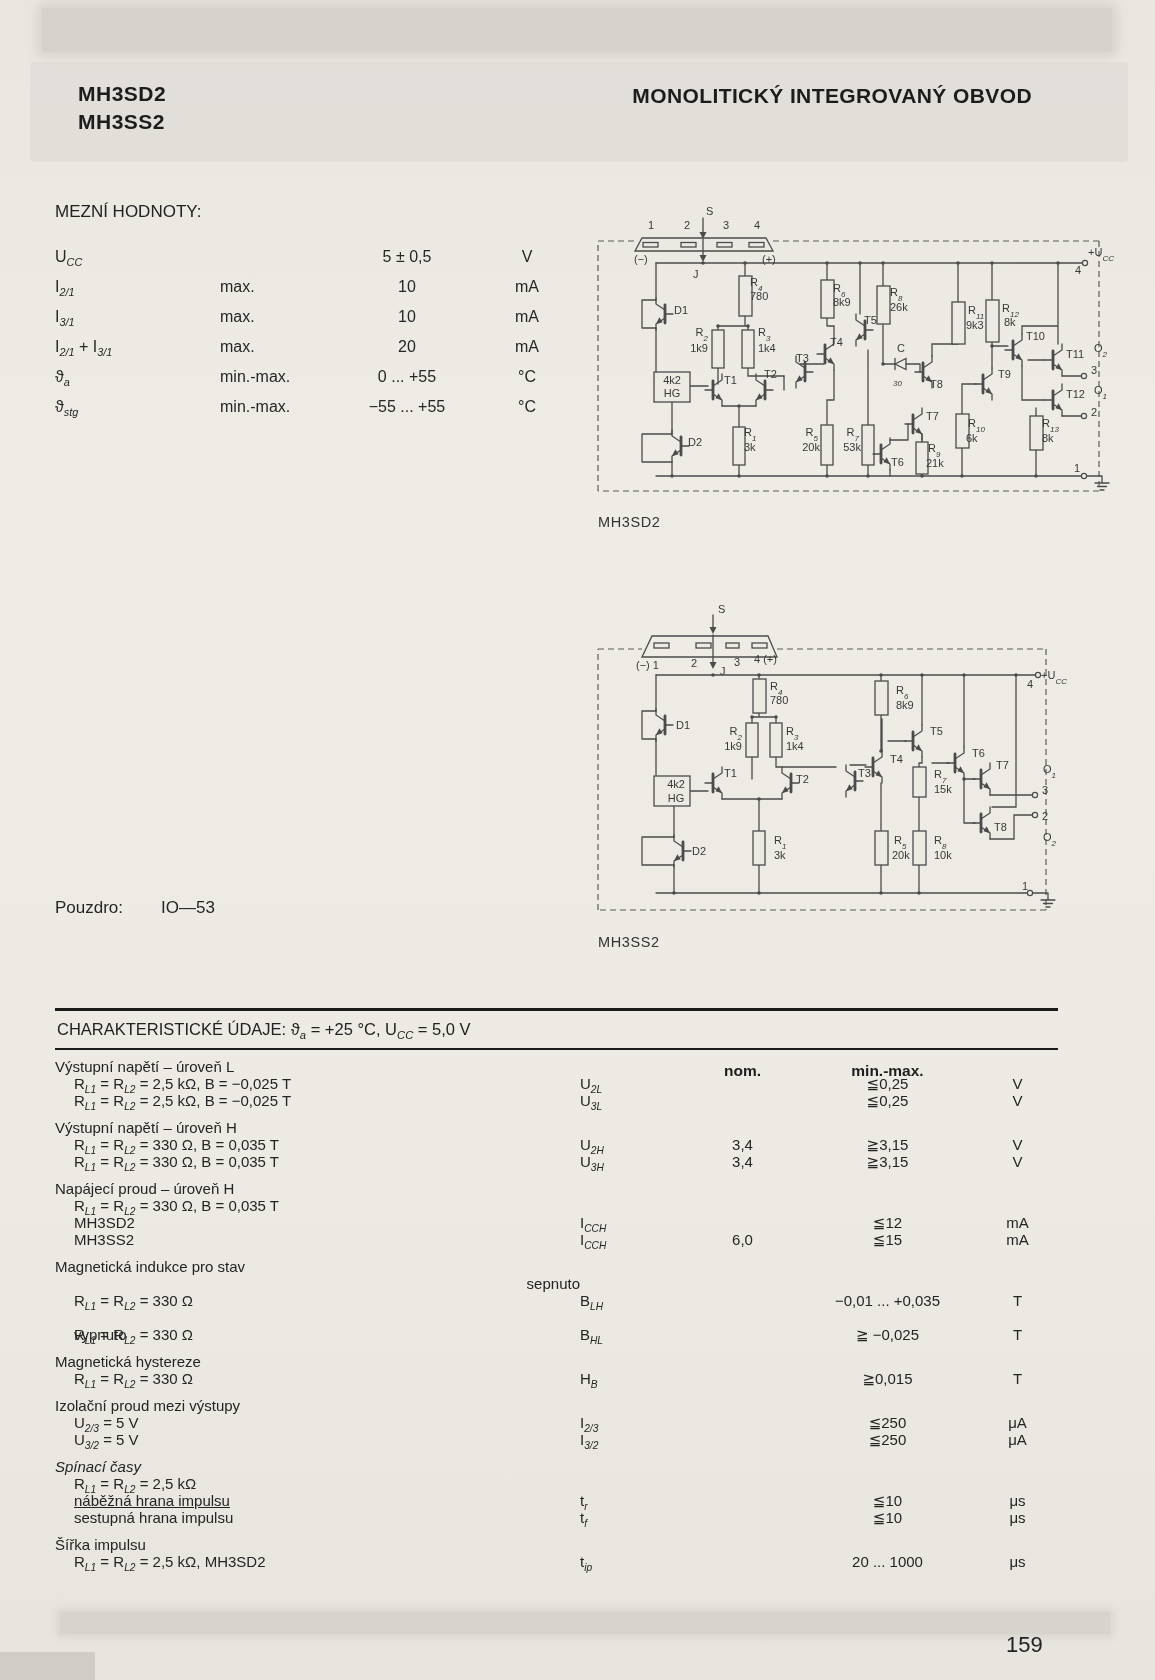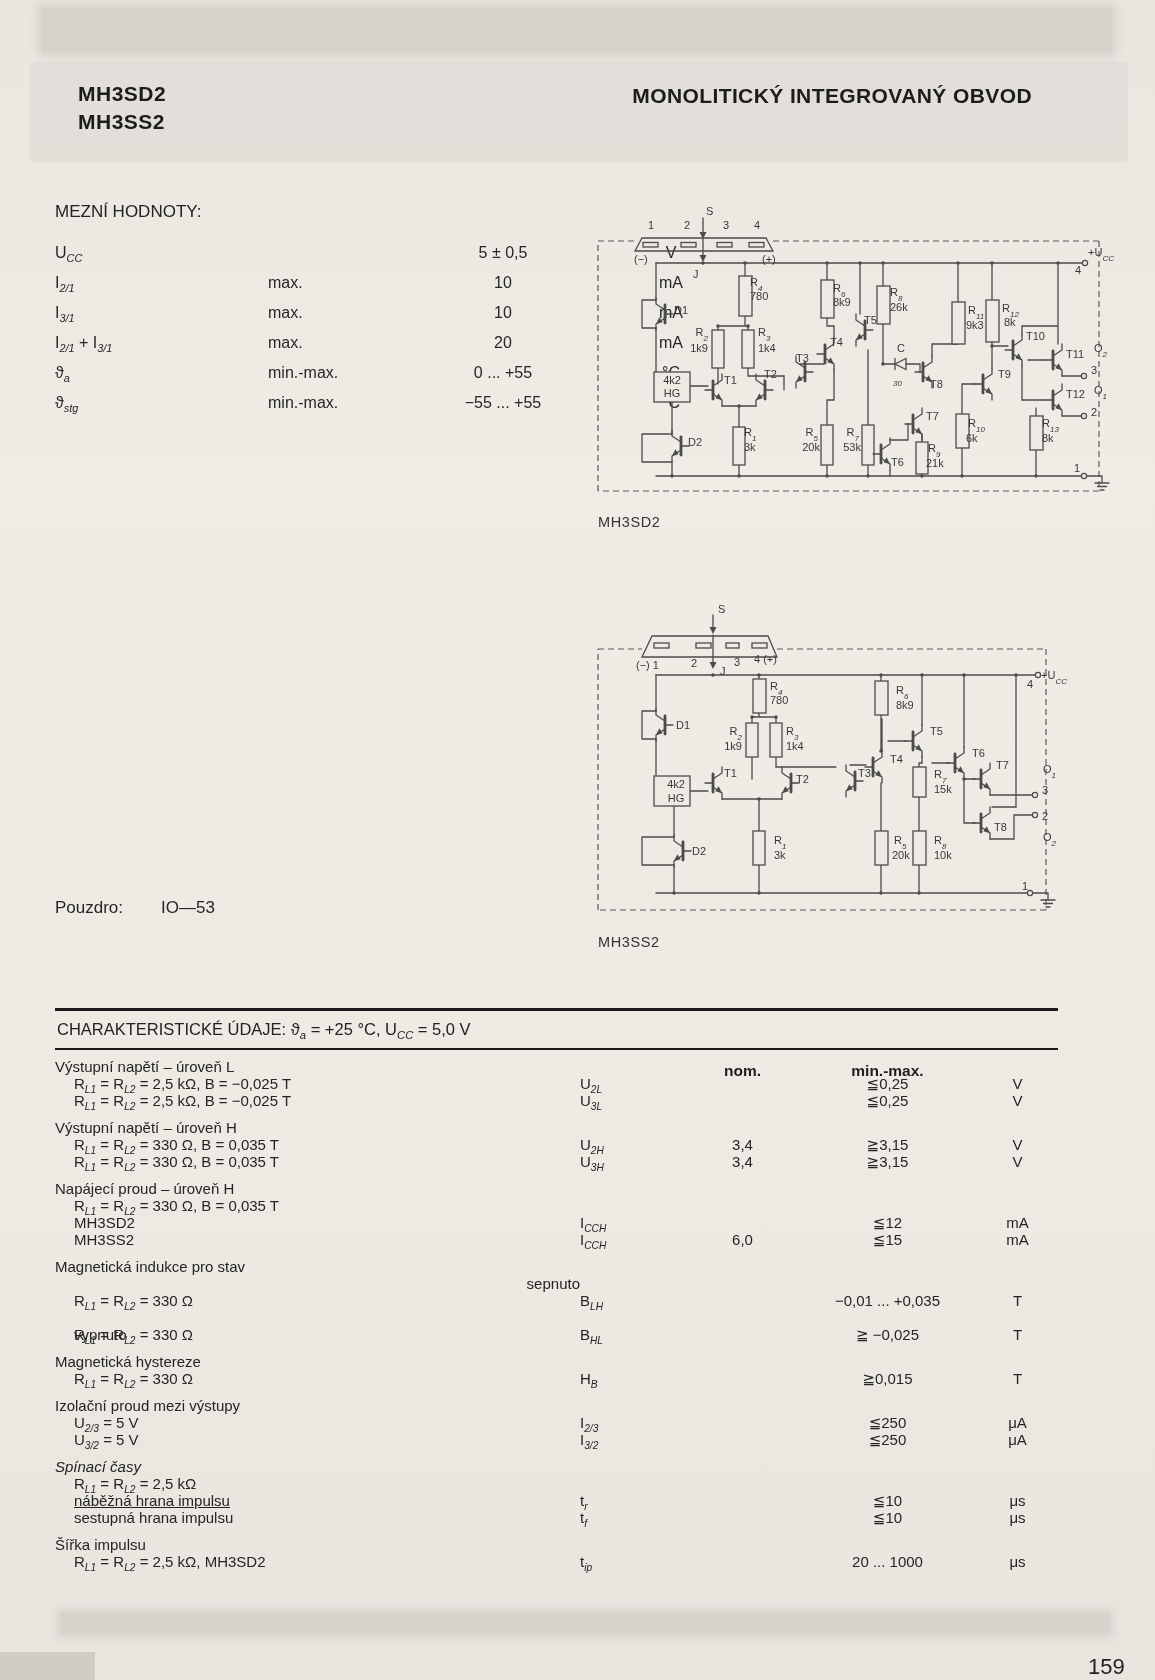--- a/index.html
+++ b/index.html
@@ -14,21 +14,21 @@
                background:#dcd9d3;opacity:.6;border-radius:4px;}
   .band-bottom{left:60px;top:1612px;width:1050px;height:22px;opacity:.75;
                box-shadow:0 0 8px 4px rgba(200,197,191,.6);}
   .corner-gray{left:0;top:1652px;width:95px;height:28px;background:#d0cdc7;}
   .partnos{position:absolute;left:78px;top:80px;font-size:21px;font-weight:bold;
            letter-spacing:.5px;line-height:28px;color:#1c1c1c;}
   .maintitle{position:absolute;left:290px;top:82px;width:742px;text-align:right;
              font-size:21px;font-weight:bold;letter-spacing:.4px;line-height:27px;color:#1c1c1c;}
   .ltitle{position:absolute;left:55px;top:202px;font-size:17px;color:#222;}
   .limits{position:absolute;left:55px;top:238px;width:580px;font-size:16px;}
-  .lrow{display:grid;grid-template-columns:165px 112px 150px 90px;height:30px;line-height:30px;gap:48px;}
+  .lrow{display:grid;grid-template-columns:165px 112px 150px 90px;height:30px;line-height:38px;}
   .l-v,.l-u{text-align:center;}
   sub{font-size:68%;font-style:italic;}
   .pouzdro{position:absolute;left:55px;top:898px;font-size:17px;}
   .pouzdro .pv{margin-left:38px;}
   .caption{position:absolute;font-size:14.5px;color:#333;letter-spacing:.6px;}
   .cap1{left:598px;top:514px;} .cap2{left:598px;top:934px;}
   .schem{position:absolute;}
   .sch1{left:596px;top:194px;} .sch2{left:596px;top:563px;}
   .w{stroke:#4b4b4b;stroke-width:1.3;fill:none;stroke-linecap:round;}
   .wd{stroke:#5a5a5a;stroke-width:1.2;fill:none;stroke-dasharray:6 4;}
@@ -42,21 +42,21 @@
   .rule-a{top:1008px;height:3px;} .rule-b{top:1048px;height:2px;}
   .chartitle{position:absolute;left:57px;top:1020px;font-size:16.5px;color:#222;}
   .colheads{position:absolute;left:55px;top:1062px;width:995px;height:20px;
             font-size:15.5px;font-weight:bold;color:#1e1e1e;}
   .colheads .h-nom{position:absolute;left:640px;width:95px;text-align:center;}
   .colheads .h-mm{position:absolute;left:735px;width:195px;text-align:center;}
   .chrows{position:absolute;left:55px;top:1048px;width:995px;font-size:15px;color:#242424;}
   .crow{display:grid;grid-template-columns:525px 115px 95px 195px 65px;height:17px;line-height:17px;}
   .crow.sec{margin-top:10px;}
   .c-nom,.c-mm,.c-unit{text-align:center;}
-  .pageno{position:absolute;left:1088px;top:1632px;font-size:22px;color:#222;margin-top:22px;}
+  .pageno{position:absolute;left:1006px;top:1632px;font-size:22px;color:#222;}
 </style>
 </head>
 <body>
 
 <div class="page">
 
   <div class="band band-top"></div>
   <div class="header-wash"></div>
 
   <div class="partnos">

